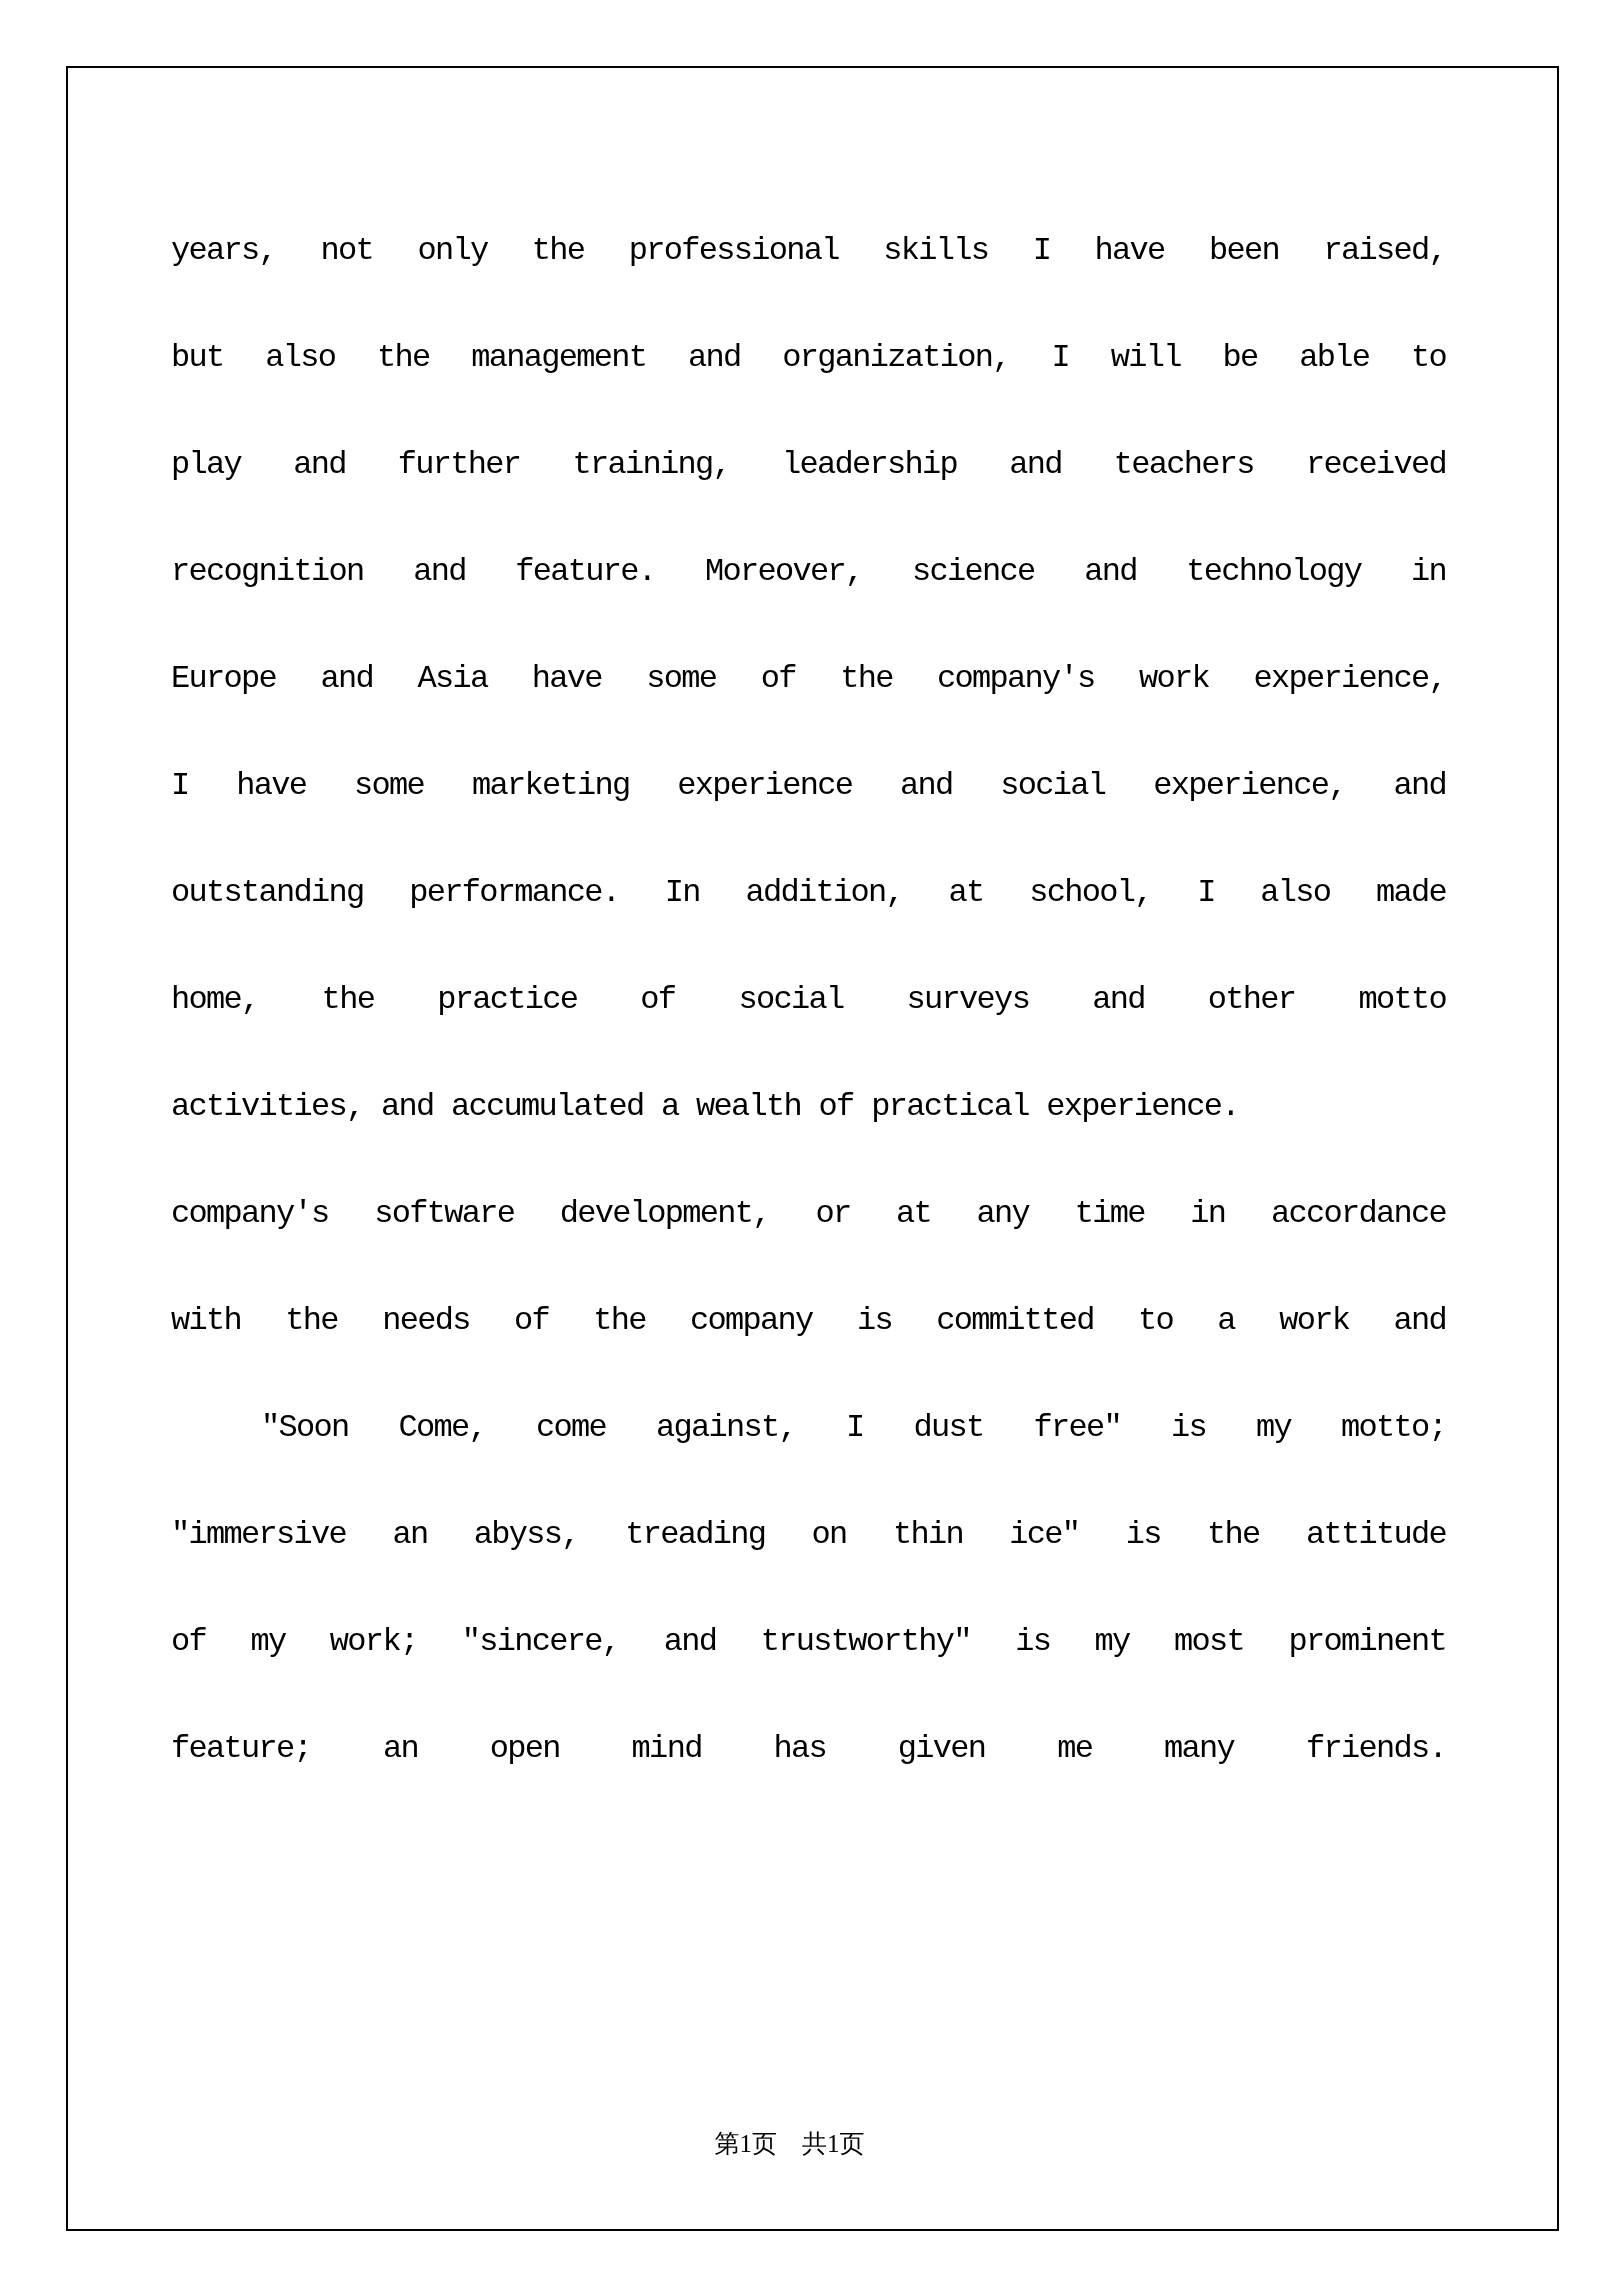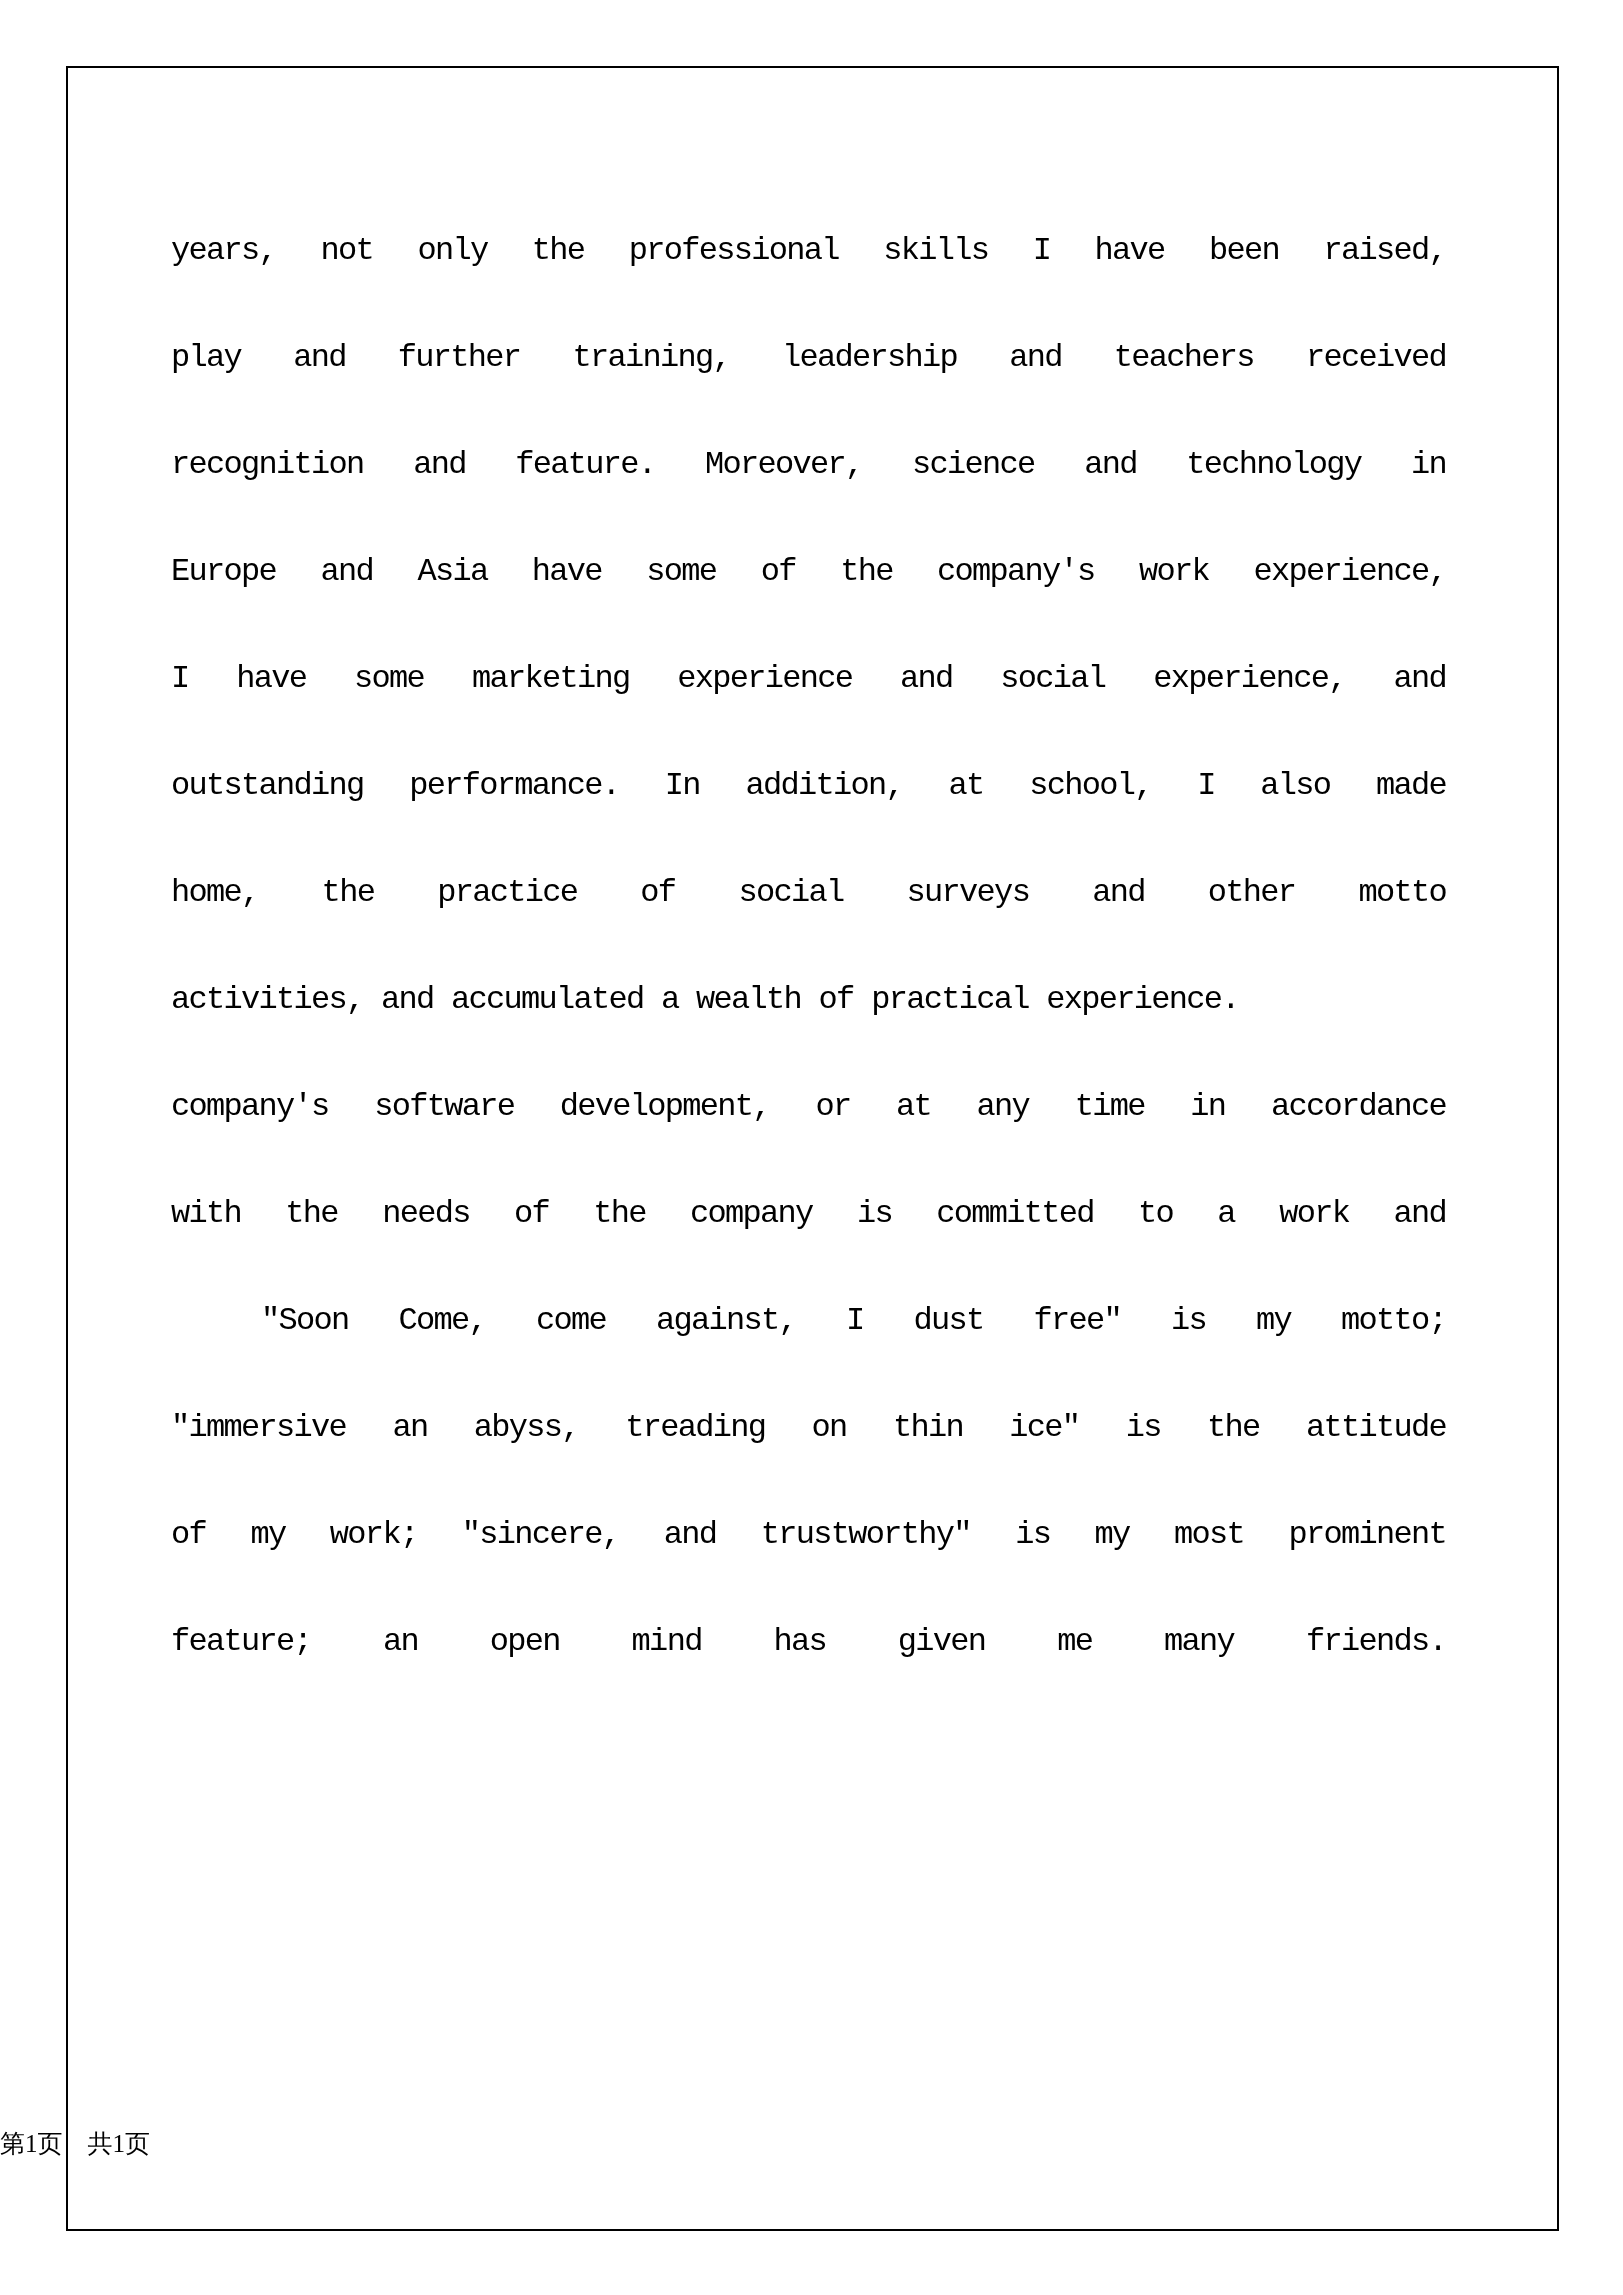--- a/index.html
+++ b/index.html
@@ -53,36 +53,38 @@
   .line.para-end {
     text-align-last: left;
   }
   .footer {
     position: absolute;
     left: 0;
     top: 2112px;
     width: 1579px;
     height: 64px;
     line-height: 64px;
+    text-align: center;
     font-family: "Liberation Serif", "DejaVu Serif", serif;
     font-size: 25px;
     color: #000000;
   }
 </style>
 </head>
 <body>
 
 <div class="page">
 
   <div class="page-border"></div>
 
   <main class="content">
 
     <section>
       <div class="line">years, not only the professional skills I have been raised,</div>
+      <div class="line">but also the management and organization, I will be able to</div>
       <div class="line">play and further training, leadership and teachers received</div>
       <div class="line">recognition and feature. Moreover, science and technology in</div>
       <div class="line">Europe and Asia have some of the company's work experience,</div>
       <div class="line">I have some marketing experience and social experience, and</div>
       <div class="line">outstanding performance. In addition, at school, I also made</div>
       <div class="line">home, the practice of social surveys and other motto</div>
       <div class="line para-end">activities, and accumulated a wealth of practical experience.</div>
     </section>
 
     <section>

